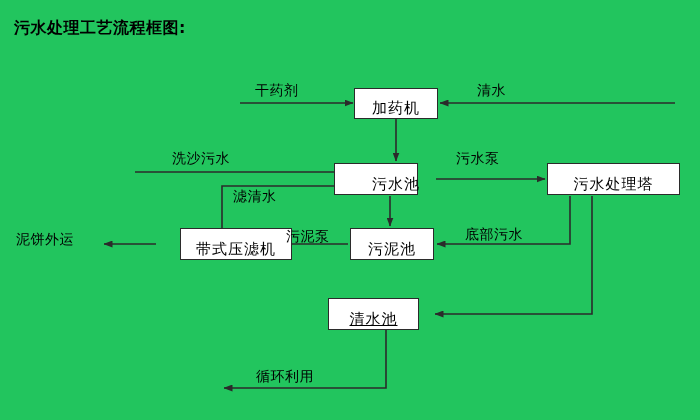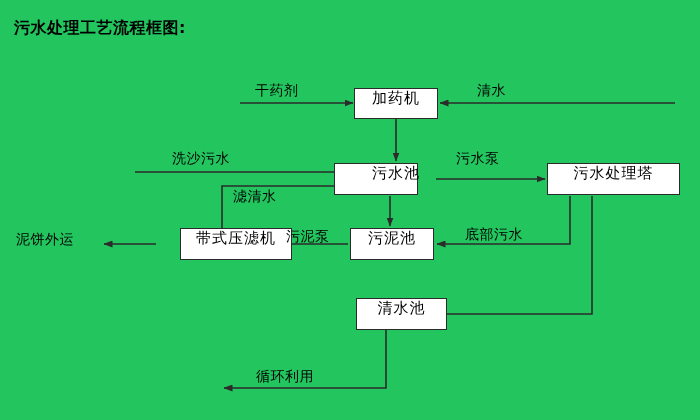--- a/index.html
+++ b/index.html
@@ -36,21 +36,21 @@
     height: 420px;
   }
   .node {
     position: absolute;
     box-sizing: border-box;
     border: 1.5px solid #2b2b2b;
     background: #ffffff;
     color: #000000;
     font-size: 15px;
     display: flex;
-    align-items: flex-start;
+    align-items: flex-end;
     justify-content: center;
     white-space: nowrap;
     letter-spacing: 1px;
   }
   .edge-label {
     position: absolute;
     font-size: 14px;
     color: #000000;
     white-space: nowrap;
     letter-spacing: 0.5px;
@@ -118,21 +118,21 @@
   </div>
 
   <div class="node" style="left:158px; top:228px; width:112px; height:32px;margin-left:22px;">
     <span>带式压滤机</span>
   </div>
 
   <div class="node" style="left:350px; top:228px; width:84px; height:32px;">
     <span>污泥池</span>
   </div>
 
-  <div class="node" style="left:356px; top:298px; width:91px; height:32px;">
+  <div class="node" style="left:328px; top:298px; width:91px; height:32px;text-decoration:underline;">
     <span>清水池</span>
   </div>
 
   <div class="io-label" style="left:255px; top:82px;">干药剂</div>
 
   <div class="io-label" style="left:477px; top:82px;">清水</div>
 
   <div class="edge-label" style="left:172px; top:150px;">洗沙污水</div>
 
   <div class="edge-label" style="left:233px; top:188px;text-align:right;">滤清水</div>

